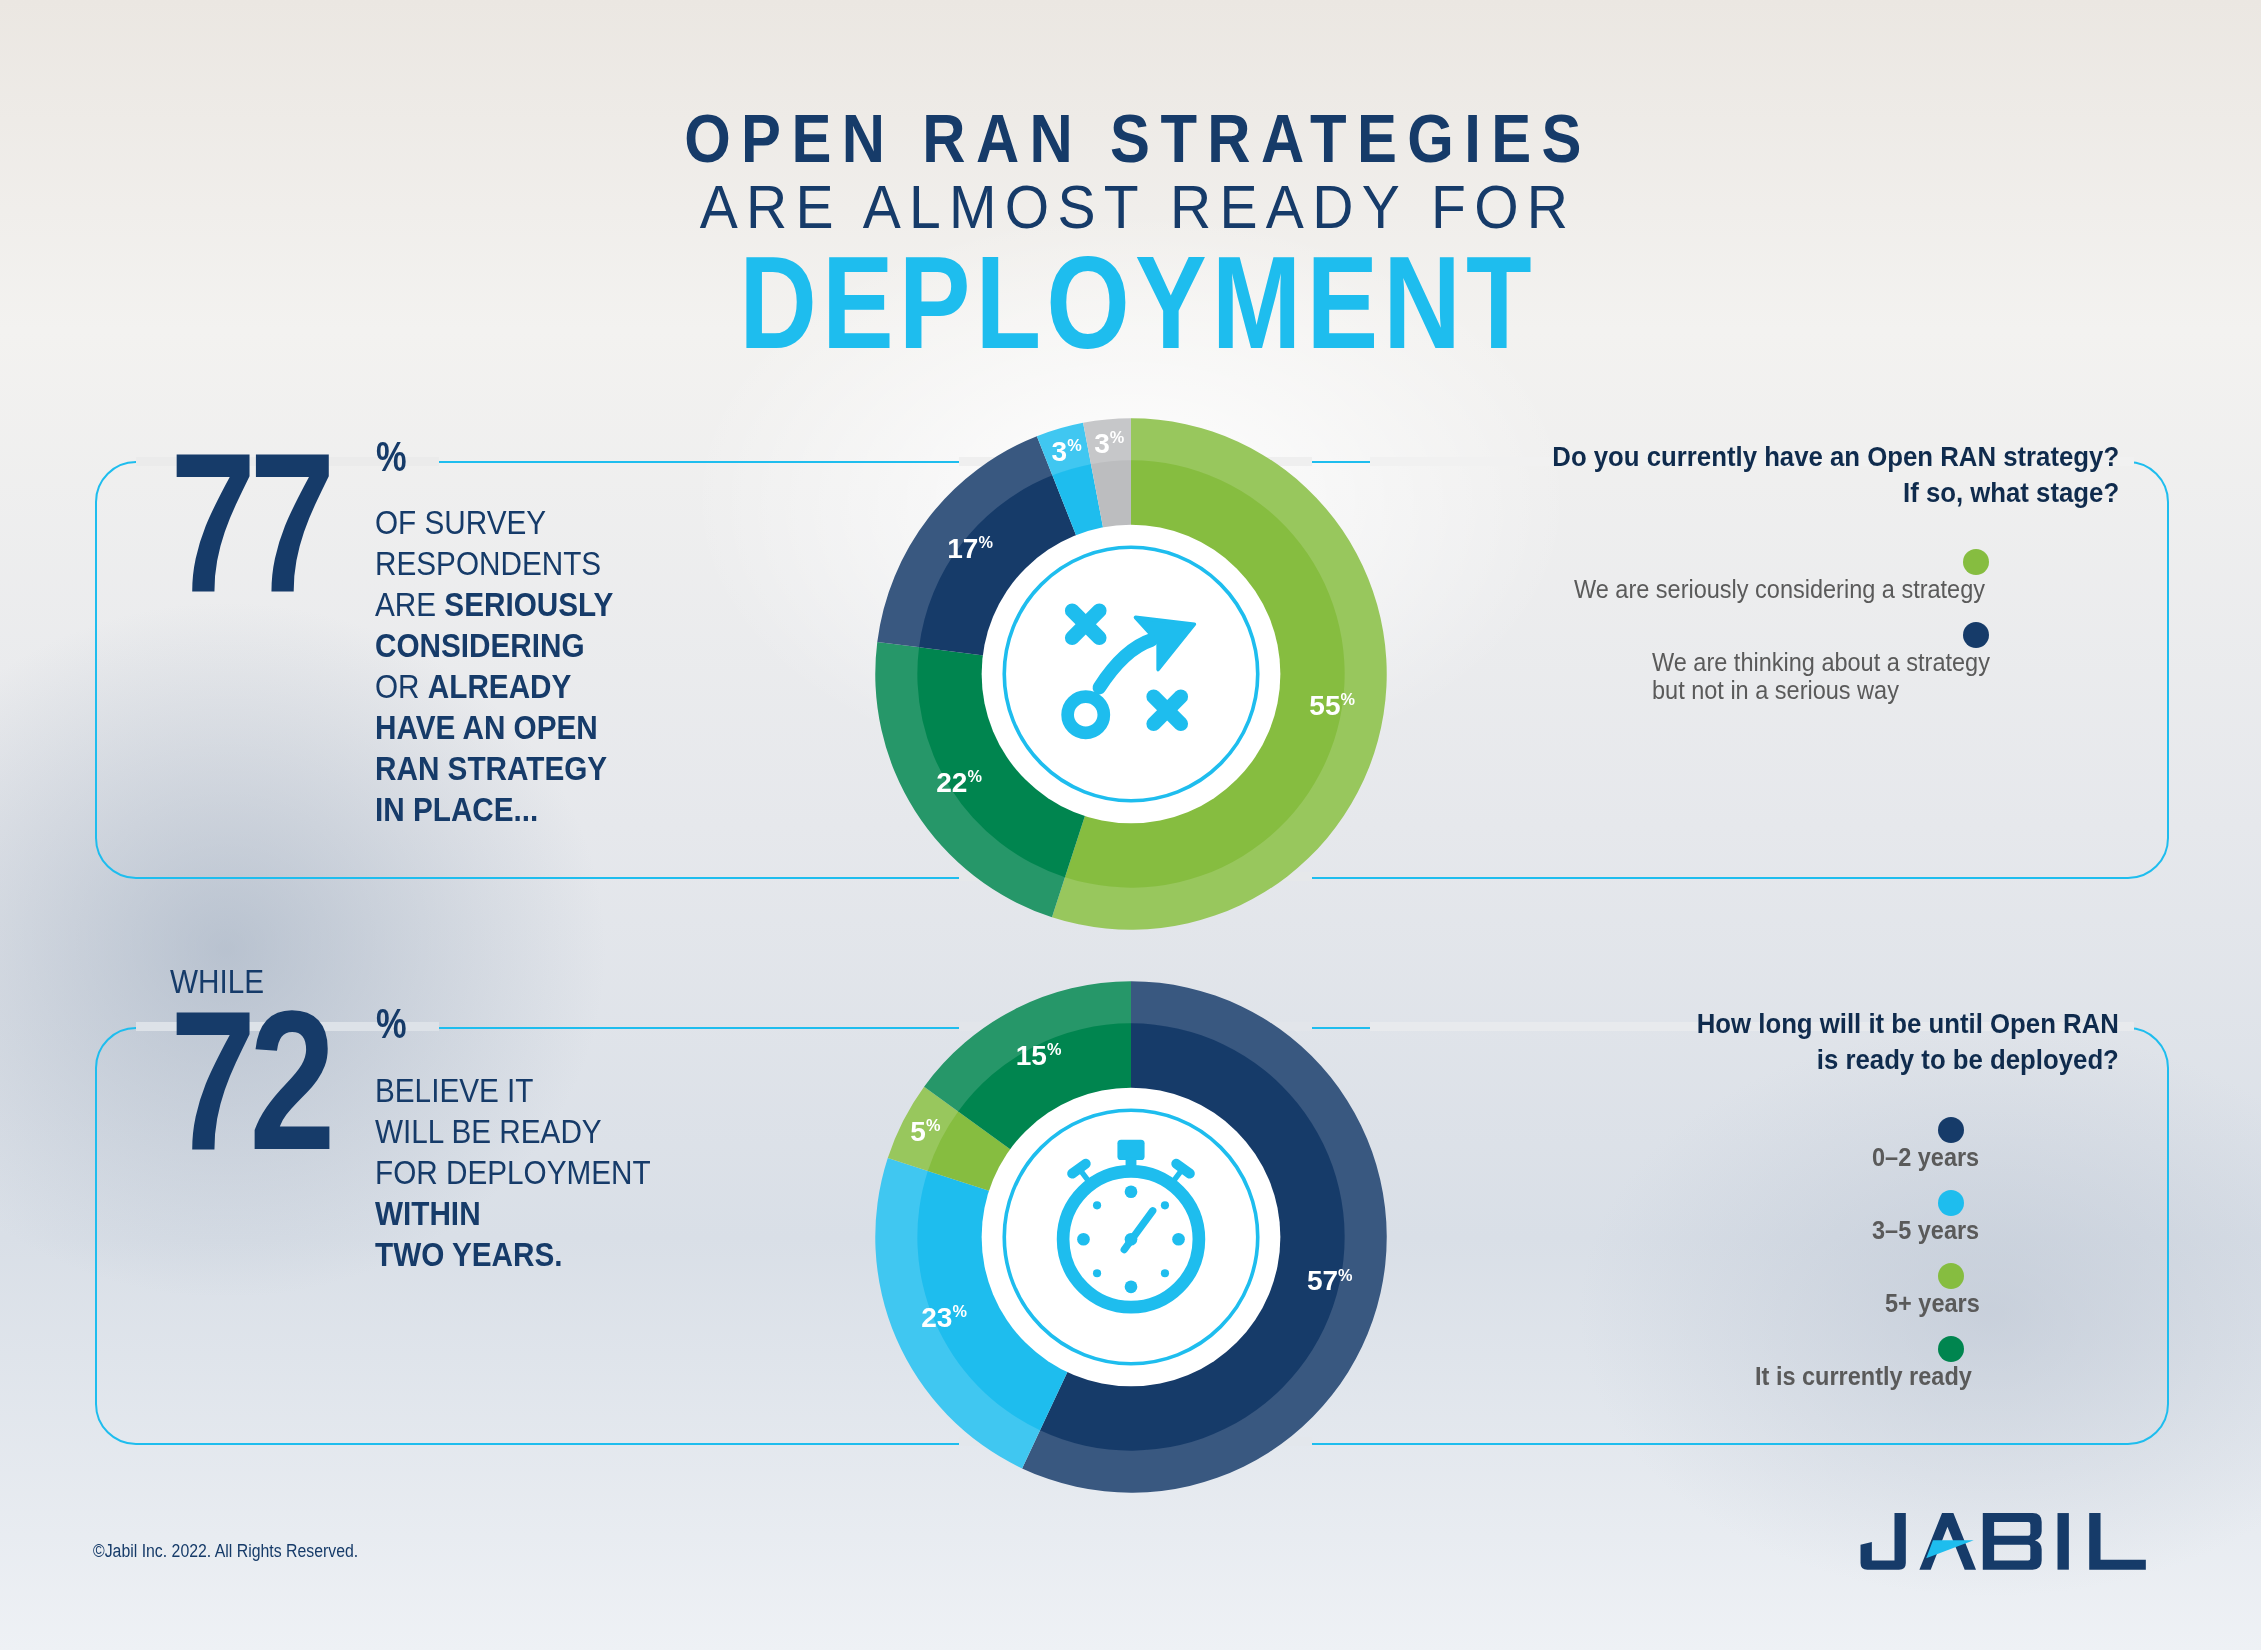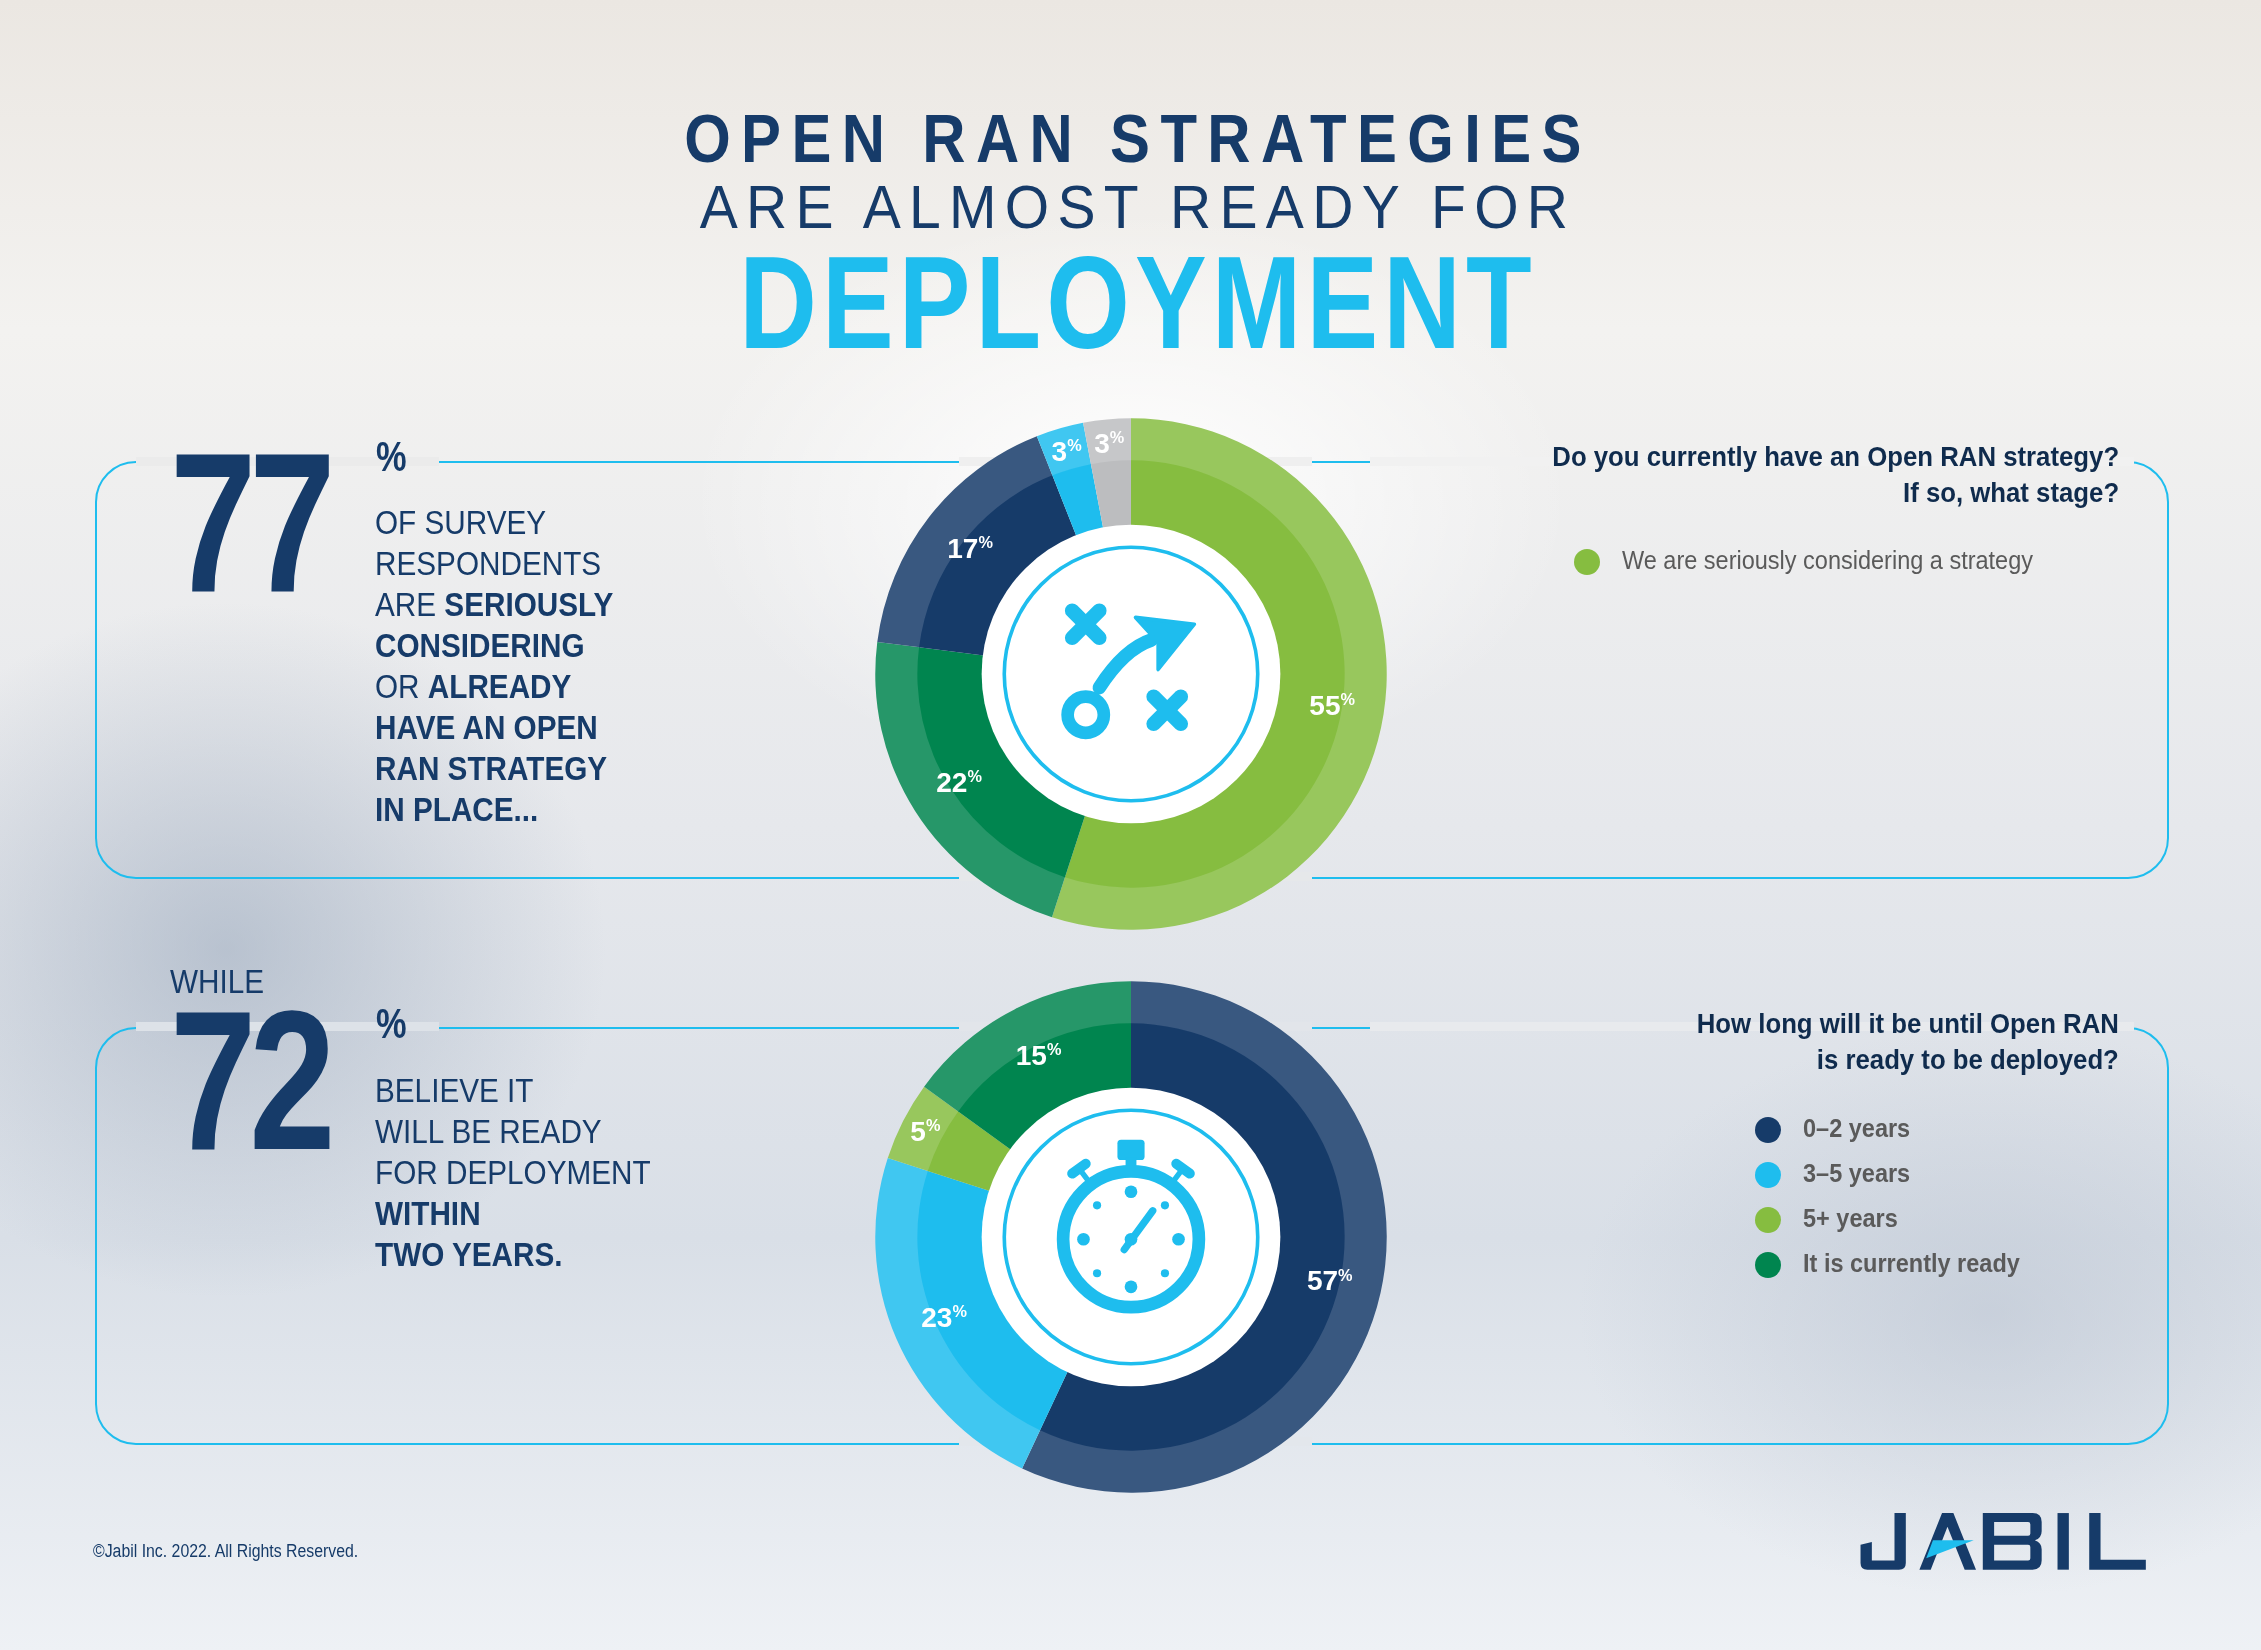--- a/index.html
+++ b/index.html
@@ -21,21 +21,21 @@
   .gapmask { position:absolute; height:9px; }
 
   .bignum { position:absolute; font-size:199px; font-weight:900; color:#163b69; line-height:163px; letter-spacing:-9px; transform:scaleX(0.78); transform-origin:left top; }
   .pct { position:absolute; font-size:43px; font-weight:700; color:#163b69; transform:scaleX(0.8); transform-origin:left top; }
   .stat-text { position:absolute; font-size:33px; line-height:41px; color:#163b69; transform:scaleX(0.9); transform-origin:left top; white-space:nowrap; }
   .stat-text b { font-weight:900; }
   .while { position:absolute; font-size:33px; color:#163b69; transform:scaleX(0.9); transform-origin:left top; }
 
   .question { position:absolute; text-align:right; font-size:28px; font-weight:900; color:#0f2b4d; line-height:36px; white-space:nowrap; transform:scaleX(0.92); transform-origin:right top; }
   .legend { position:absolute; }
-  .legend-item { display:flex; align-items:center; margin-bottom:15.4px; }
+  .legend-item { display:flex; align-items:flex-end; margin-bottom:15.4px;flex-direction:column; }
   .dot { width:26px; height:26px; border-radius:50%; flex:none; margin-right:22px; margin-top:3.6px; }
   .legend-label { font-size:25px; line-height:28px; color:#5a5a5a; white-space:pre-line; transform:scaleX(0.94); transform-origin:left top; }
 
   .donut { position:absolute; }
   .seg-label { font-family:"Liberation Sans", sans-serif; font-weight:700; fill:#ffffff; }
 
   .footer-copy { position:absolute; left:93px; top:1541px; font-size:18px; color:#163b69; transform:scaleX(0.88); transform-origin:left top; }
   .logo { position:absolute; left:1856px; top:1513px; }
 </style>
 </head>
@@ -101,20 +101,25 @@
 </svg>
 
 <div class="question" style="right:142px; top:439px;">
   <div>Do you currently have an Open RAN strategy?</div>
   <div>If so, what stage?</div>
 </div>
 <div class="legend" style="left:1574px; top:545px;">
   <div class="legend-item">
       <span class="dot" style="background:#86bd40"></span>
       <span class="legend-label">We are seriously considering a strategy</span>
+    </div>
+  <div class="legend-item">
+      <span class="dot" style="background:#163b69"></span>
+      <span class="legend-label">We are thinking about a strategy
+but not in a serious way</span>
     </div>
 </div>
 
 <div class="frame" style="left:95px; top:1027px; width:2070px; height:414px;"></div>
 <div class="gapmask" style="left:136px; top:1022px; width:303px; background:#dde2e8;"></div>
 <div class="gapmask" style="left:959px; top:1022px; width:353px; background:#e2e5ea;"></div>
 <div class="gapmask" style="left:1370px; top:1022px; width:764px; background:#e8eaed;"></div>
 <div class="gapmask" style="left:959px; top:1437px; width:353px; background:#e3e7ec;"></div>
 
 <div class="while" style="left:170px; top:963px;">WHILE</div>

